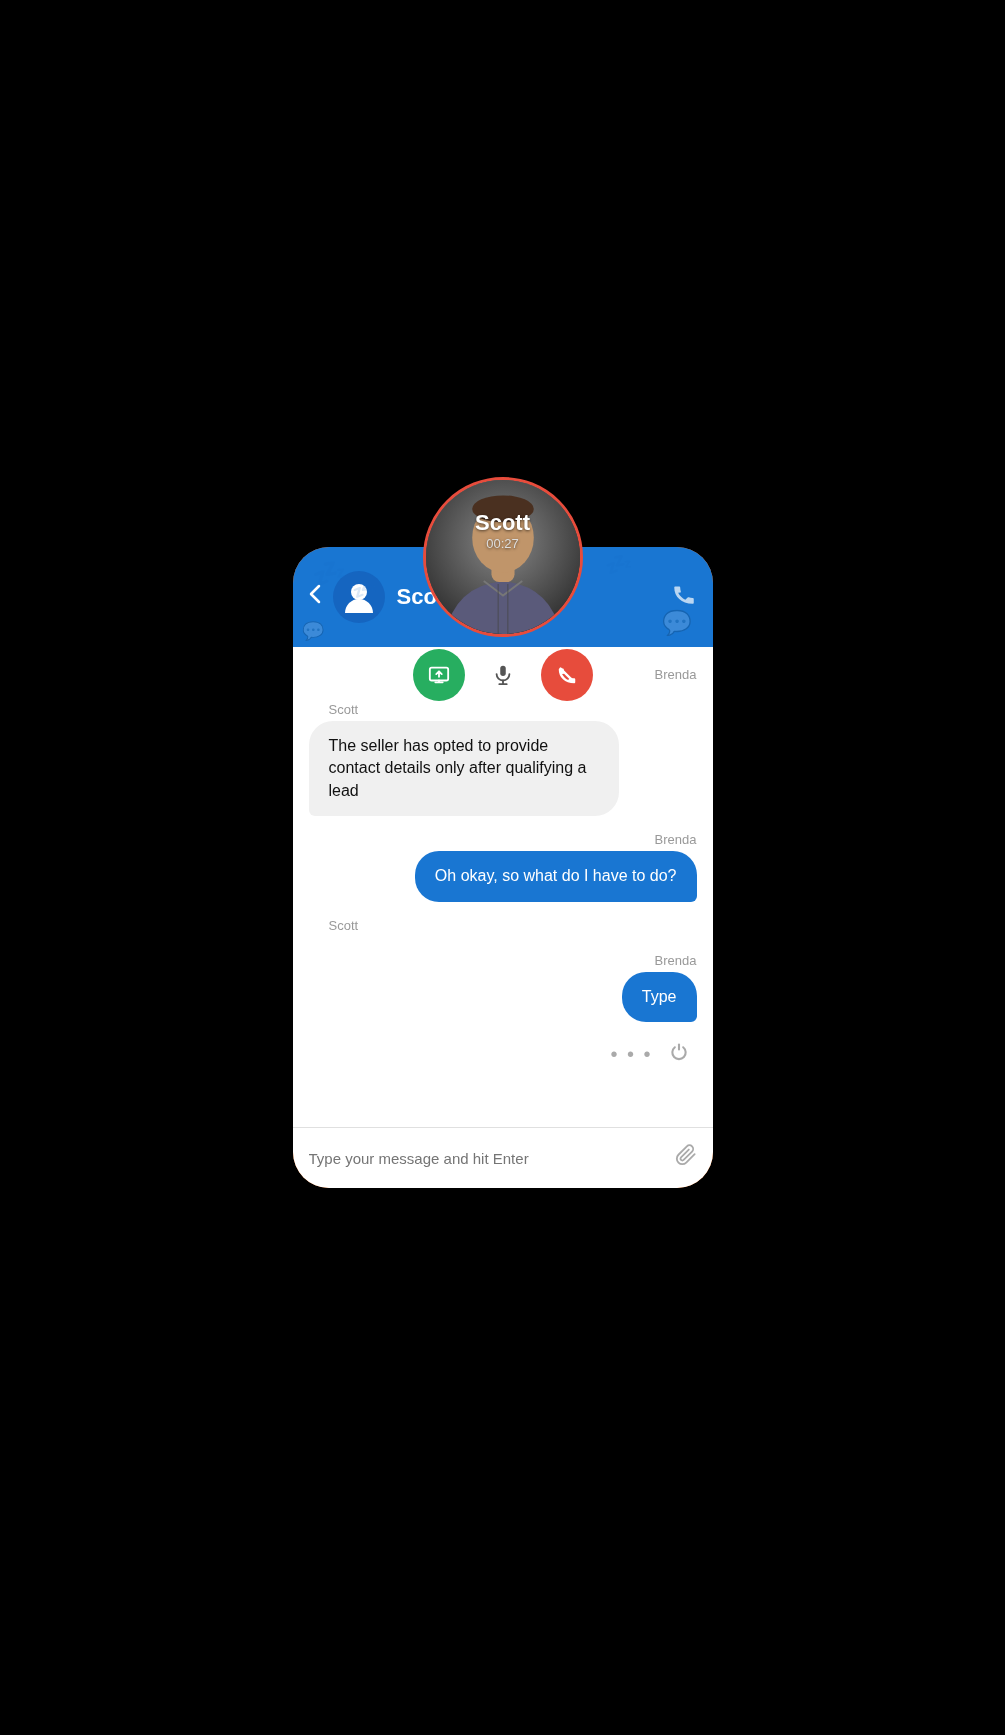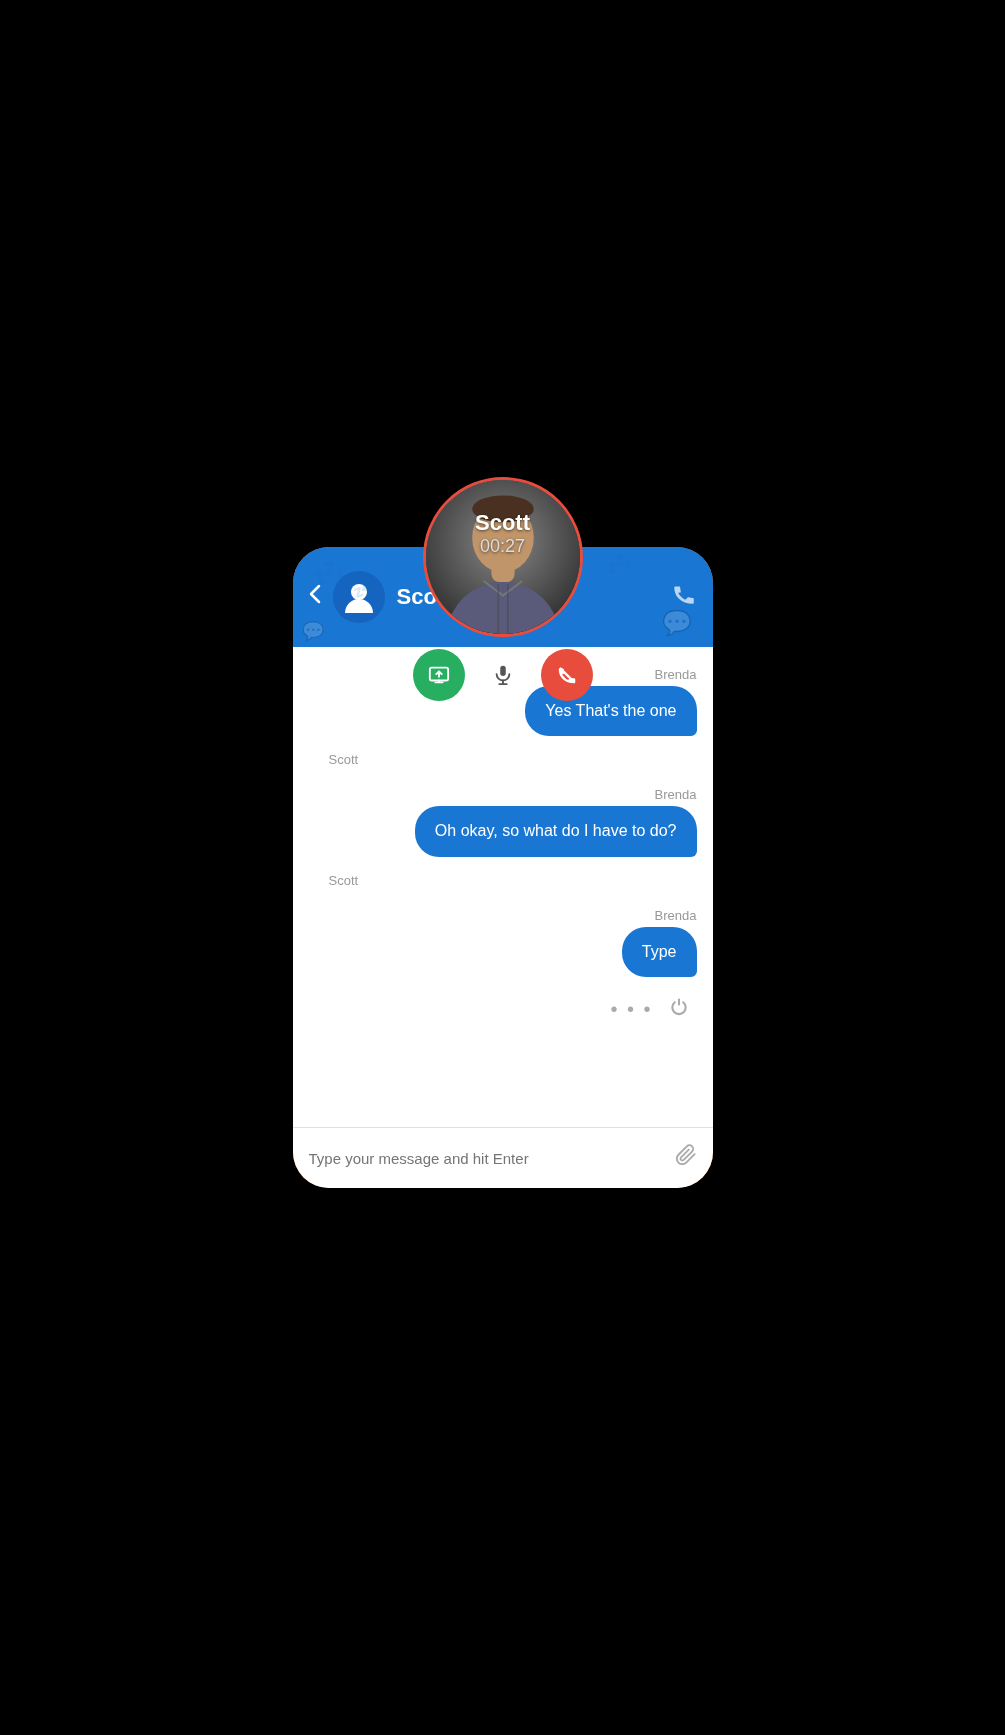--- a/index.html
+++ b/index.html
@@ -67,21 +67,21 @@
       z-index: 5;
     }
 
     .caller-name {
       font-size: 22px;
       font-weight: 700;
       text-shadow: 0 1px 3px rgba(0,0,0,0.6);
     }
 
     .call-timer {
-      font-size: 18px;
+      font-size: 13px;
       color: #ddd;
       text-shadow: 0 1px 3px rgba(0,0,0,0.6);
     }
 
     .call-controls {
       display: flex;
       gap: 12px;
       margin-top: 12px;
     }
 
@@ -341,25 +341,25 @@
       <svg width="26" height="26" viewBox="0 0 24 24" fill="none" xmlns="http://www.w3.org/2000/svg">
         <path d="M6.6 10.8c1.4 2.8 3.8 5.1 6.6 6.6l2.2-2.2c.3-.3.7-.4 1-.2 1.1.4 2.3.6 3.6.6.6 0 1 .4 1 1V20c0 .6-.4 1-1 1C9.6 21 3 14.4 3 6c0-.6.4-1 1-1h3.5c.6 0 1 .4 1 1 0 1.3.2 2.5.6 3.6.1.3 0 .7-.2 1L6.6 10.8z" fill="rgba(255,255,255,0.7)"></path>
       </svg>
     </div>
   </div>
 
   <div class="chat-body">
 
     <div class="message-group sent">
       <span class="message-sender">Brenda</span>
-      <div class="message-bubble sent">Yes That's the one</div>
     </div>
 
     <div class="message-group received">
       <span class="message-sender">Scott</span>
+      <div class="message-bubble received">The seller has opted to provide contact details only after qualifying a lead</div>
     </div>
 
     <div class="message-group sent">
       <span class="message-sender">Brenda</span>
       <div class="message-bubble sent">Oh okay, so what do I have to do?</div>
     </div>
 
     <div class="message-group received">
       <span class="message-sender">Scott</span>
     </div>

